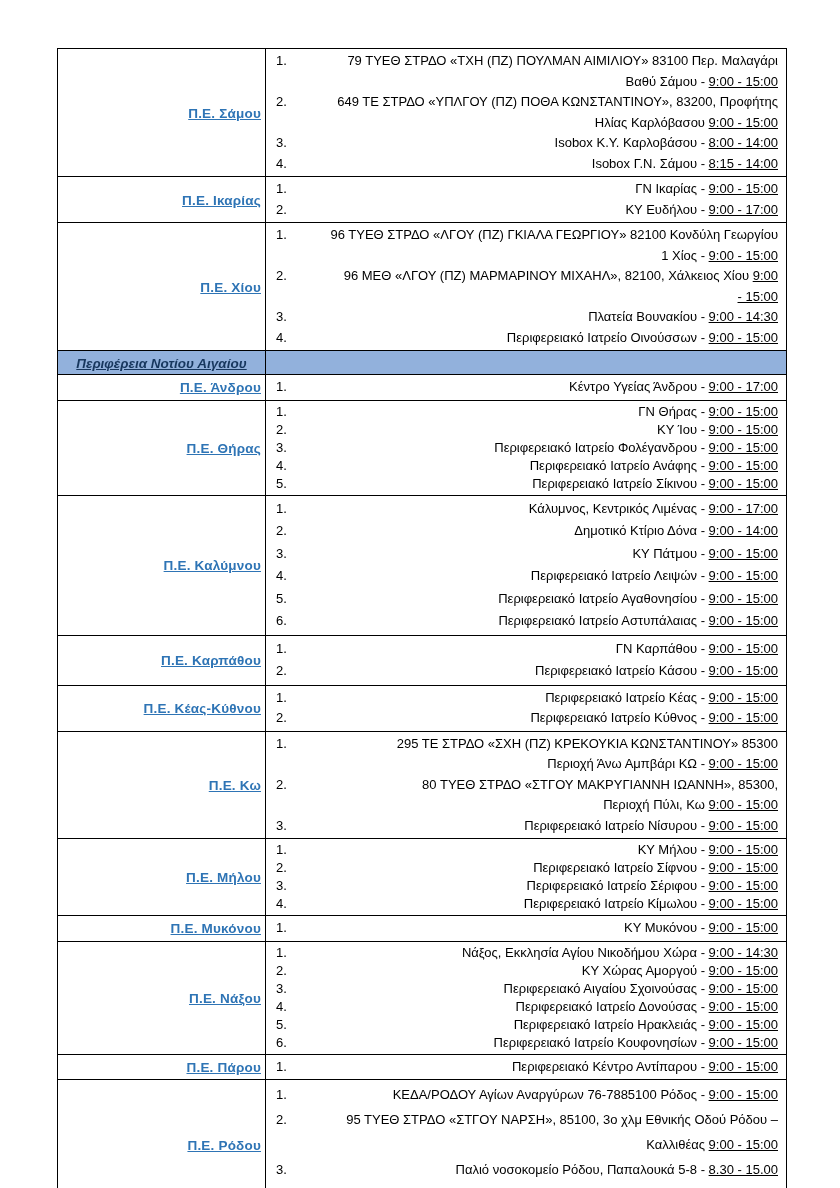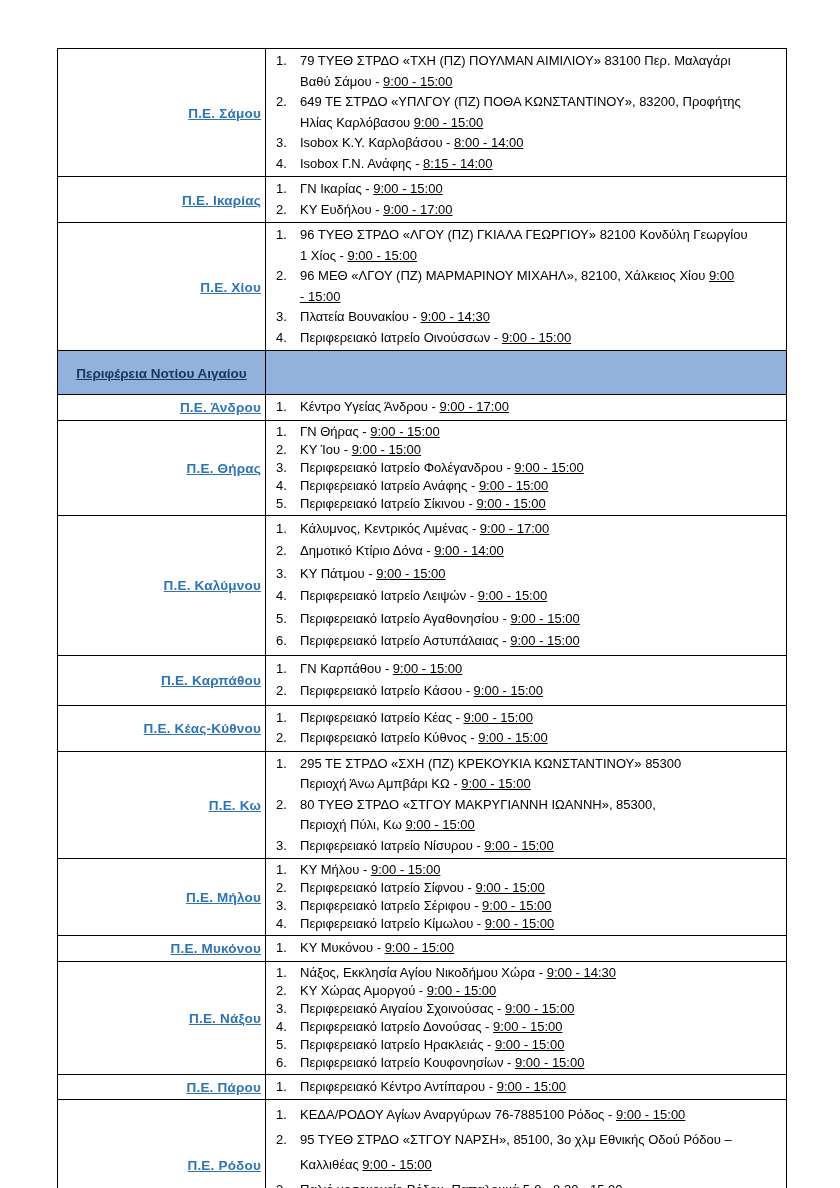--- a/index.html
+++ b/index.html
@@ -4,21 +4,21 @@
 <style>
   html,body{margin:0;padding:0;}
   body{
     width:840px;height:1188px;background:#ffffff;position:relative;
     font-family:"Liberation Sans", sans-serif;color:#000;
   }
   table.doc-table{
     position:absolute;left:57px;top:48px;width:729px;
     border-collapse:collapse;table-layout:fixed;
   }
-  td{border:1.5px solid #000;}
+  td{border:1.5px solid #000;text-align:right;}
   col.c-region{width:208px;}
   col.c-items{width:521px;}
   td.region-cell{text-align:right;vertical-align:middle;padding:2px 4px;}
   .region-link{
     color:#2E74B5;font-weight:bold;text-decoration:underline;
     font-size:13.5px;letter-spacing:0.2px;
   }
   td.items-cell{vertical-align:middle;padding:2px 8px 2px 6px;}
   ol.items{margin:0;padding:0;list-style:none;counter-reset:it;}
   ol.items li{
@@ -28,21 +28,21 @@
   ol.items li::before{
     content:counter(it) ".";position:absolute;left:4px;top:0;
   }
   .txt{white-space:pre-wrap;}
   .time{text-decoration:underline;white-space:pre-wrap;}
   tr.lh-s li{line-height:18px;}
   tr.lh-m li{line-height:20.5px;}
   tr.lh-l li{line-height:22.5px;}
   tr.lh-xl li{line-height:25px;}
   tr.section-header-row td{
-    background:#92B1DC;height:21px;padding:11px 4px;vertical-align:middle;
+    background:#92B1DC;height:21px;padding:1px 4px;vertical-align:middle;font-style:italic;
   }
   tr.section-header-row td.header-cell{text-align:center;}
   .header-link{
     color:#17375E;font-weight:bold;text-decoration:underline;font-size:13.5px;
   }
 </style>
 </head>
 <body>
 
 <table class="doc-table">
@@ -56,21 +56,21 @@
     <td class="region-cell">
       <span class="region-link">Π.Ε. Σάμου</span>
     </td>
     <td class="items-cell">
       <ol class="items">
         <li><span class="txt">79 ΤΥΕΘ ΣΤΡΔΟ «ΤΧΗ (ΠΖ) ΠΟΥΛΜΑΝ ΑΙΜΙΛΙΟΥ» 83100 Περ. Μαλαγάρι
 Βαθύ Σάμου</span><span class="sep"> - </span><span class="time">9:00 - 15:00</span></li>
         <li><span class="txt">649 ΤΕ ΣΤΡΔΟ «ΥΠΛΓΟΥ (ΠΖ) ΠΟΘΑ ΚΩΝΣΤΑΝΤΙΝΟΥ», 83200, Προφήτης
 Ηλίας Καρλόβασου</span><span class="sep"> </span><span class="time">9:00 - 15:00</span></li>
         <li><span class="txt">Isobox Κ.Υ. Καρλοβάσου</span><span class="sep"> - </span><span class="time">8:00 - 14:00</span></li>
-        <li><span class="txt">Isobox Γ.Ν. Ανάφης</span><span class="sep"> - </span><span class="time">8:15 - 14:00</span></li>
+        <li><span class="txt">Isobox Γ.Ν. Σάμου</span><span class="sep"> - </span><span class="time">8:15 - 14:00</span></li>
       </ol>
     </td>
   </tr>
 
   <tr class="lh-m">
     <td class="region-cell">
       <span class="region-link">Π.Ε. Ικαρίας</span>
     </td>
     <td class="items-cell">
       <ol class="items">

